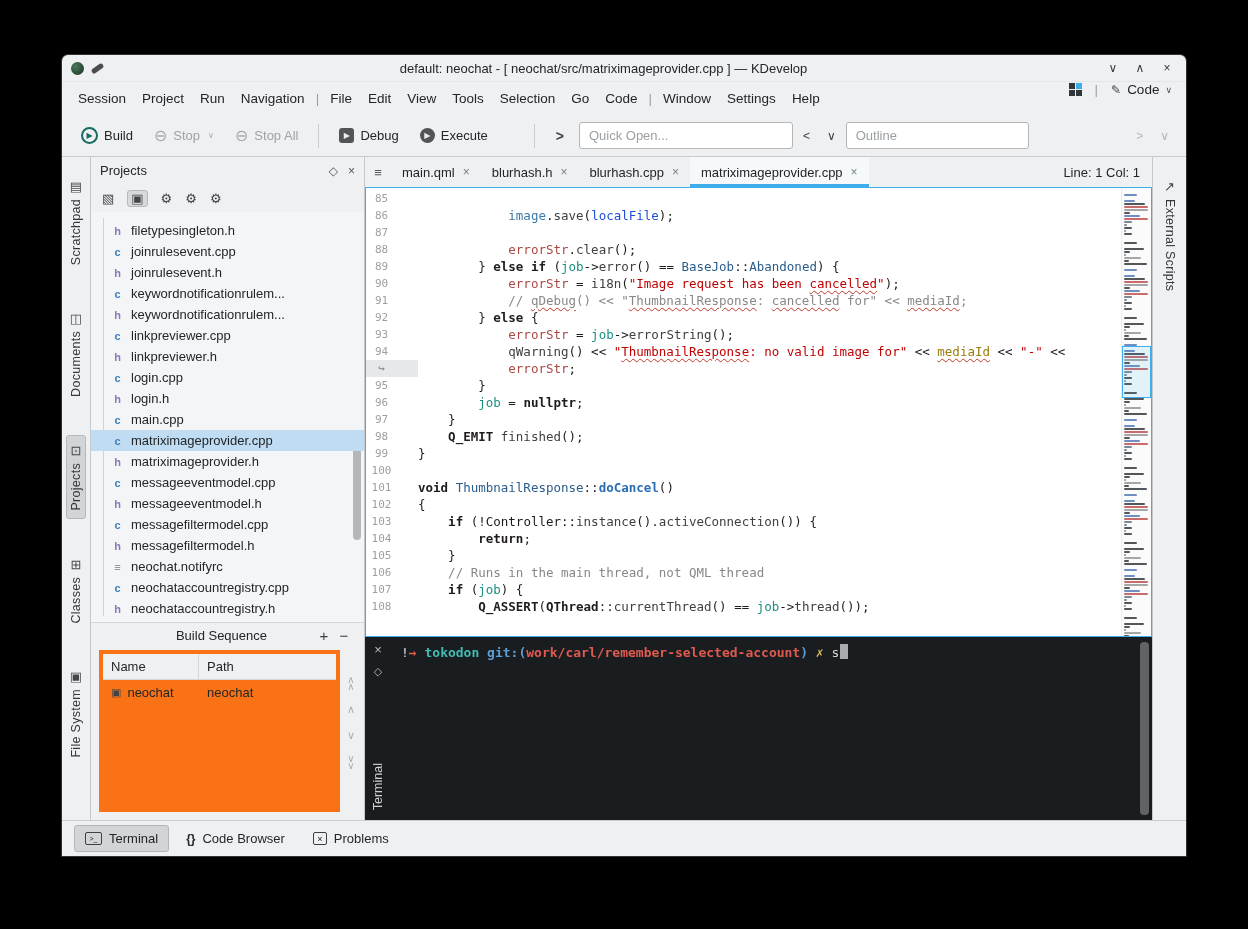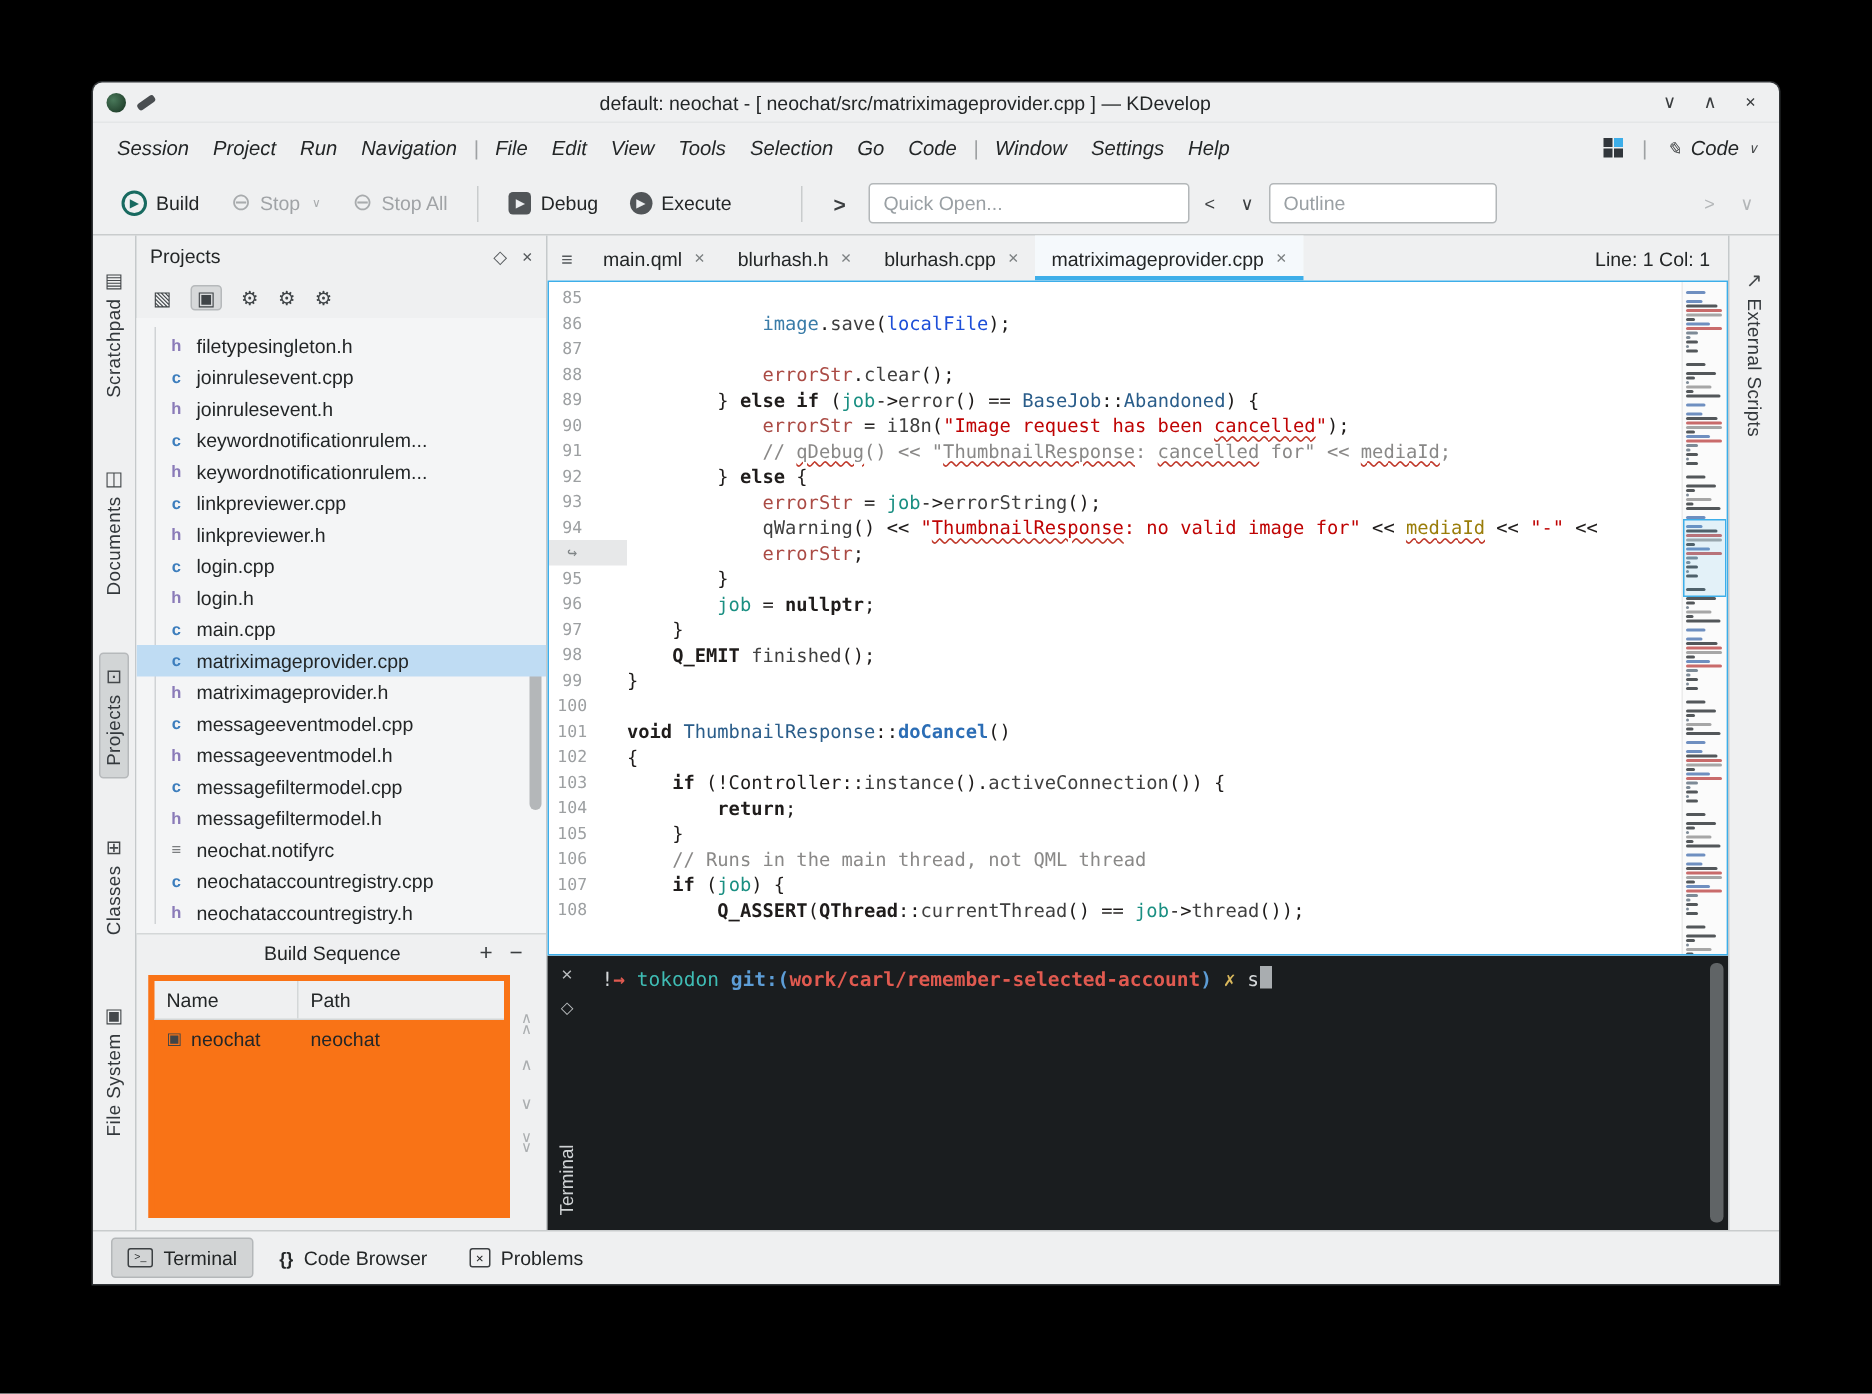--- a/index.html
+++ b/index.html
@@ -13,21 +13,21 @@
   
   .titlebar { height:27px; flex:none; display:flex; align-items:center; padding:0 9px; gap:7px;
               border-bottom:1px solid #e4e6e7; }
   .appicon { width:13px; height:13px; border-radius:50%; flex:none;
              background:radial-gradient(circle at 35% 35%, #49795a, #16301f); }
   .pinicon { width:13px; height:5px; background:#4a4e51; border-radius:2px; transform:rotate(-35deg); flex:none; }
   .title  { flex:1; text-align:center; font-size:13px; color:#232627; white-space:nowrap; overflow:hidden; }
   .wbtn   { width:20px; text-align:center; font-size:12px; color:#3a3d3f; }
 
   
-  .menubar { height:33px; flex:none; display:flex; align-items:center; padding:0 8px; font-size:13.5px;font-style:italic; }
+  .menubar { height:33px; flex:none; display:flex; align-items:flex-start; padding:0 8px; font-size:13.5px; }
   .mitems  { display:flex; align-items:center; }
   .mitem   { padding:0 8px; line-height:33px; }
   .msep    { color:#9ea1a3; padding:0 3px; }
   .mright  { margin-left:auto; display:flex; align-items:center; gap:10px; padding-right:6px; }
   .gridicon{ display:grid; grid-template-columns:6px 6px; grid-gap:1px; }
   .gridicon i { width:6px; height:6px; background:#31363b; }
   .gridicon i:nth-child(2){ background:#3daee9; }
   .areabtn { display:flex; align-items:center; gap:6px; }
   .pen     { font-size:12px; color:#3a3d3f; }
   .chev    { font-size:9px; color:#4a4d4f; }
@@ -43,21 +43,21 @@
   .ti-debug { width:15px; height:15px; background:#515558; border-radius:3px; color:#eceef0;
               display:inline-flex; align-items:center; justify-content:center; font-size:8px; flex:none; }
   .ti-exec  { width:15px; height:15px; background:#515558; border-radius:50%; color:#eceef0;
               display:inline-flex; align-items:center; justify-content:center; font-size:8px; flex:none; }
   .ddarrow  { font-size:8px; color:#a8abad; margin-left:2px; }
   .tsep  { width:1px; height:24px; background:#c9cccd; margin:0 8px; flex:none; }
   .navgt { font-weight:bold; font-size:14px; color:#3a3d3f; padding:0 10px; }
   .combo { height:27px; background:#fff; border:1px solid #b3b7b9; border-radius:3px;
            display:flex; align-items:center; padding:0 9px; color:#9aa0a4; }
   .combo.quick   { width:214px; margin-left:2px; }
-  .combo.outline { width:152px; }
+  .combo.outline { width:183px; }
   .smbtn { padding:0 7px; color:#3c3f41; font-size:12px; }
   .smbtn.dis { color:#b3b6b8; }
   .flexsp { flex:1; }
 
   
   .main { flex:1; min-height:0; display:flex; }
 
   .dockstrip { width:28px; flex:none; display:flex; flex-direction:column; align-items:center;
                padding-top:14px; gap:30px; }
   .dockstrip.right { width:34px; border-left:1px solid #c5c9cb; gap:20px; }
@@ -151,21 +151,21 @@
   .terminal { height:183px; flex:none; background:#1a1d1f; display:flex; }
   .tstrip { width:26px; flex:none; display:flex; flex-direction:column; align-items:center;
             padding-top:5px; gap:8px; color:#b9bcbe; font-size:13px; }
   .tlabel { writing-mode:vertical-rl; transform:rotate(180deg); margin-top:auto; margin-bottom:10px;
             font-size:12.5px; color:#cfd2d4; }
   .tbody { flex:1; position:relative; padding:7px 10px; font-family:"DejaVu Sans Mono",monospace;
            font-size:13px; color:#e8e8e8; }
   .promptline { white-space:pre; }
   .c-fg     { color:#d5d8da; }
   .c-red    { color:#e05a50; font-weight:bold; }
-  .c-cyan   { color:#3fbcb4; font-weight:normal; }
+  .c-cyan   { color:#3fbcb4; font-weight:bold; }
   .c-blue   { color:#5d9dd6; font-weight:bold; }
   .c-yellow { color:#d9b85c; font-weight:bold; }
   .cursor { display:inline-block; width:8px; height:15px; background:#a9adb0; vertical-align:-2px; margin-left:1px; }
   .tscroll { position:absolute; right:3px; top:5px; bottom:5px; width:9px; background:#606466; border-radius:4px; }
 
   
   .statusbar { height:36px; flex:none; display:flex; align-items:center; gap:6px; padding:0 12px;
                border-top:1px solid #c9cccd; font-size:13px; }
   .sbtn { display:flex; align-items:center; gap:7px; padding:5px 10px; border:1px solid transparent; border-radius:3px; }
   .sbtn.active { background:#d2d4d5; border-color:#b4b7b9; }

